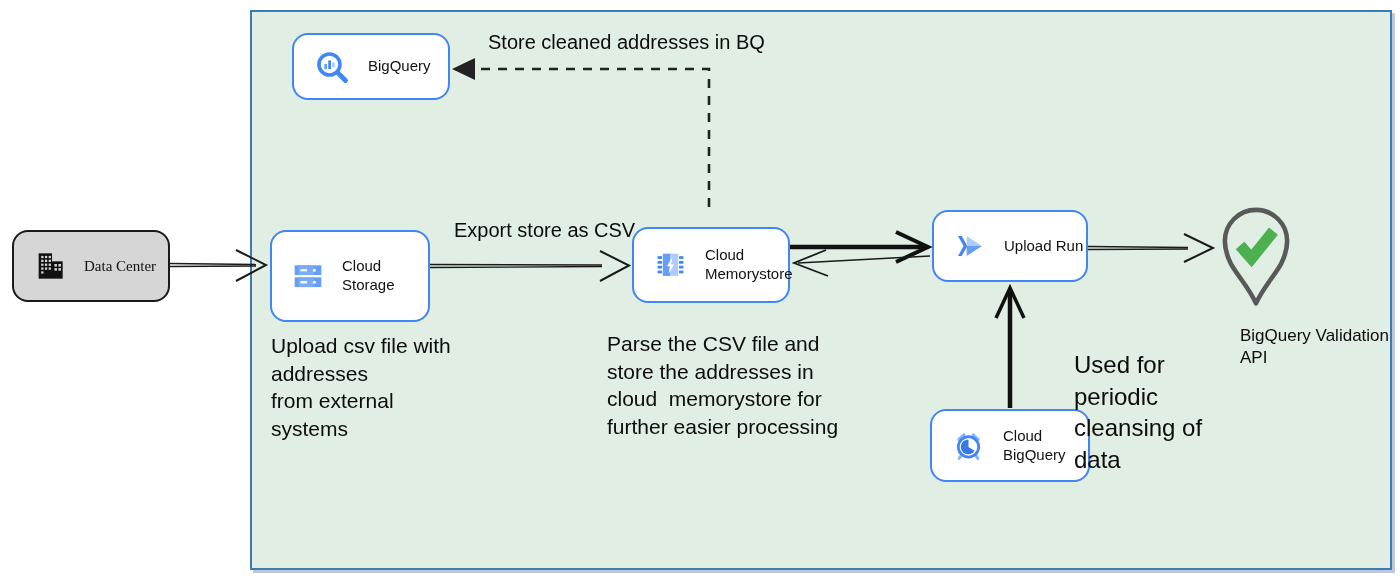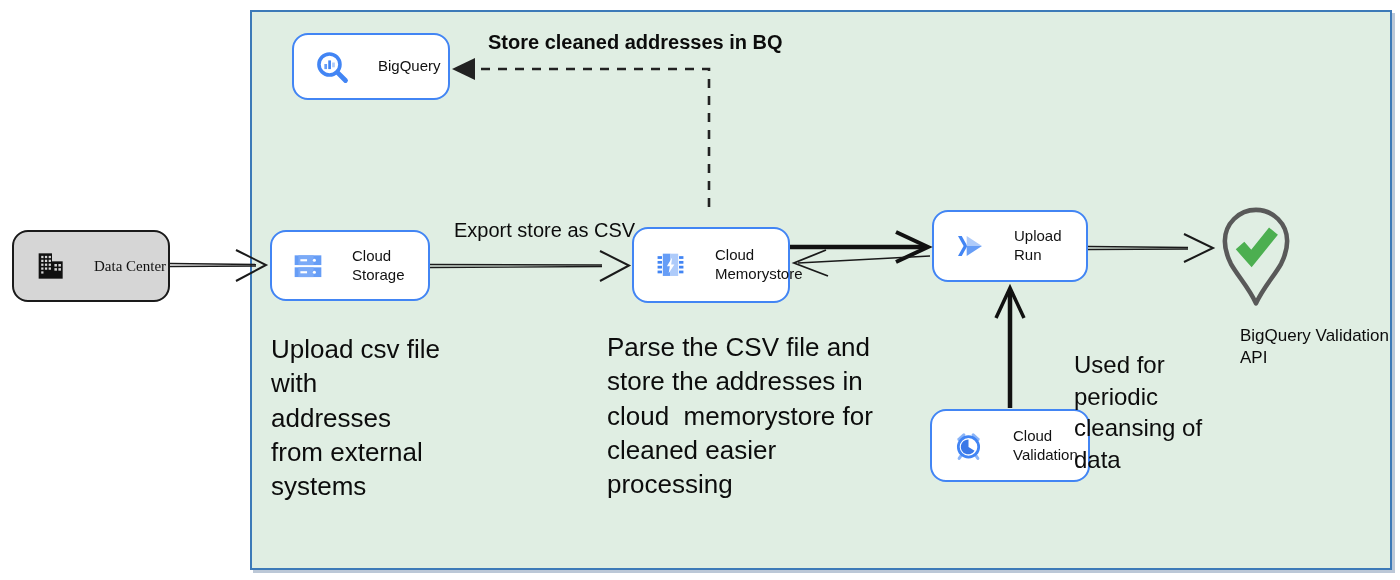--- a/index.html
+++ b/index.html
@@ -8,28 +8,28 @@
     font-family:"Liberation Sans", sans-serif;color:#000;overflow:hidden;
   }
   .container{
     position:absolute;left:250px;top:10px;width:1138px;height:556px;
     background:#e0eee3;border:2px solid #3d7ab8;
     box-shadow:3px 3px 0 rgba(80,110,150,0.38);
   }
   .node{
     position:absolute;display:flex;align-items:center;
     background:#ffffff;border:2px solid #4285f4;border-radius:16px;
-    box-sizing:border-box;padding-left:20px;gap:28px;
+    box-sizing:border-box;padding-left:20px;gap:18px;
   }
   .node .label{font-size:15px;line-height:1.25;color:#111;}
   .node-datacenter{
     background:#d6d6d6;border:2px solid #1a1a1a;font-family:Liberation Serif, serif;
   }
   .annotation{
-    position:absolute;font-size:26px;line-height:1.32;color:#0c0c0c;
+    position:absolute;font-size:21px;line-height:1.32;color:#0c0c0c;
     white-space:pre-wrap;
   }
   .arrow-label{position:absolute;font-size:20px;color:#0c0c0c;white-space:nowrap;}
   svg.overlay{position:absolute;left:0;top:0;pointer-events:none;}
   .icon{flex:0 0 auto;display:block;}
 </style>
 </head>
 <body>
 
 <div class="container"></div>
@@ -65,21 +65,21 @@
   <svg class="icon" width="36" height="36" viewBox="0 0 24 24">
     <circle cx="10.3" cy="10.3" r="7" fill="#fff" stroke="#4285f4" stroke-width="2.4"></circle>
     <line x1="15.6" y1="15.6" x2="21" y2="21" stroke="#4285f4" stroke-width="3.2" stroke-linecap="round"></line>
     <rect x="6.9" y="10" width="1.8" height="3.4" fill="#669df6"></rect>
     <rect x="9.5" y="7.6" width="1.8" height="5.8" fill="#4285f4"></rect>
     <rect x="12.1" y="9" width="1.8" height="3.2" fill="#aecbfa"></rect>
   </svg>
   <span class="label">BigQuery</span>
 </div>
 
-<div class="node" style="left:270px;top:230px;width:160px;height:71px;">
+<div class="node" style="left:270px;top:230px;width:160px;height:92px;">
   <svg class="icon" width="32" height="32" viewBox="0 0 24 24">
     <rect x="2" y="4" width="20" height="7.3" fill="#669df6"></rect>
     <rect x="4.8" y="4" width="11.4" height="7.3" fill="#7baaf7"></rect>
     <rect x="6.3" y="6.9" width="5" height="1.6" fill="#fff"></rect>
     <circle cx="16.8" cy="7.7" r="1.15" fill="#fff"></circle>
     <rect x="2" y="13" width="20" height="7.3" fill="#669df6"></rect>
     <rect x="4.8" y="13" width="11.4" height="7.3" fill="#7baaf7"></rect>
     <rect x="6.3" y="15.9" width="5" height="1.6" fill="#fff"></rect>
     <circle cx="16.8" cy="16.7" r="1.15" fill="#fff"></circle>
   </svg>
@@ -116,21 +116,21 @@
 
 <div class="node" style="left:930px;top:409px;width:160px;height:73px;">
   <svg class="icon" width="33" height="33" viewBox="0 0 24 24">
     <path d="M5,7.6 L8.6,4.2" stroke="#8ab4f8" stroke-width="2.2" stroke-linecap="round" fill="none"></path>
     <path d="M19,7.6 L15.4,4.2" stroke="#8ab4f8" stroke-width="2.2" stroke-linecap="round" fill="none"></path>
     <path d="M6.6,19.4 L5.2,21.4" stroke="#8ab4f8" stroke-width="2.2" stroke-linecap="round" fill="none"></path>
     <path d="M17.4,19.4 L18.8,21.4" stroke="#8ab4f8" stroke-width="2.2" stroke-linecap="round" fill="none"></path>
     <circle cx="12" cy="13" r="7.4" fill="#fff" stroke="#4285f4" stroke-width="2"></circle>
     <path d="M12,13 L12,7.6 A5.4,5.4 0 1 0 16.4,15.8 Z" fill="#3b78e7"></path>
   </svg>
-  <span class="label">Cloud Validation</span>
+  <span class="label">Cloud BigQuery</span>
 </div>
 
 <svg style="position:absolute;left:1218px;top:206px;" width="76" height="102" viewBox="0 0 100 134">
   <path d="M50,128 C41,108 26,92 17,76 C11,64 9,56 9,46 A41,41 0 1 1 91,46 C91,56 89,64 83,76 C74,92 59,108 50,128 Z" fill="none" stroke="#595959" stroke-width="6" stroke-linejoin="round"></path>
   <polyline points="29,52 44,69 73,33" fill="none" stroke="#4caf50" stroke-width="15"></polyline>
 </svg>
 <div class="annotation" style="left:1240px;top:325px;width:150px;font-size:17px;">BigQuery Validation API</div>
 
 <svg class="overlay" width="1400" height="580" viewBox="0 0 1400 580">
 
@@ -166,28 +166,28 @@
     <line x1="1010" y1="408" x2="1010" y2="292" stroke-width="4.5"></line>
     <polyline points="996,318 1010,288 1024,318" stroke-width="3.5"></polyline>
   </g>
 
   <g>
     <path d="M709,207 L709,69 L462,69" stroke="#222" stroke-width="2.6" stroke-dasharray="9,8" fill="none"></path>
     <polygon points="452,69 475,58 475,80" fill="#222"></polygon>
   </g>
 </svg>
 
-<div class="arrow-label" style="left:488px;top:31px;font-weight:bold;">Store cleaned addresses in BQ</div>
+<div class="arrow-label" style="left:488px;top:31px;">Store cleaned addresses in BQ</div>
 
 <div class="arrow-label" style="left:454px;top:219px;">Export store as CSV</div>
 
 <div class="annotation" style="left:271px;top:332px;width:210px;">Upload csv file with
 addresses
 from external
 systems</div>
 
 <div class="annotation" style="left:607px;top:330px;width:270px;">Parse the CSV file and
 store the addresses in
 cloud  memorystore for
-cleaned easier processing</div>
+further easier processing</div>
 
 <div class="annotation" style="left:1074px;top:349px;width:180px;font-size:24px;">Used for periodic
 cleansing of data</div>
 
 </body></html>

